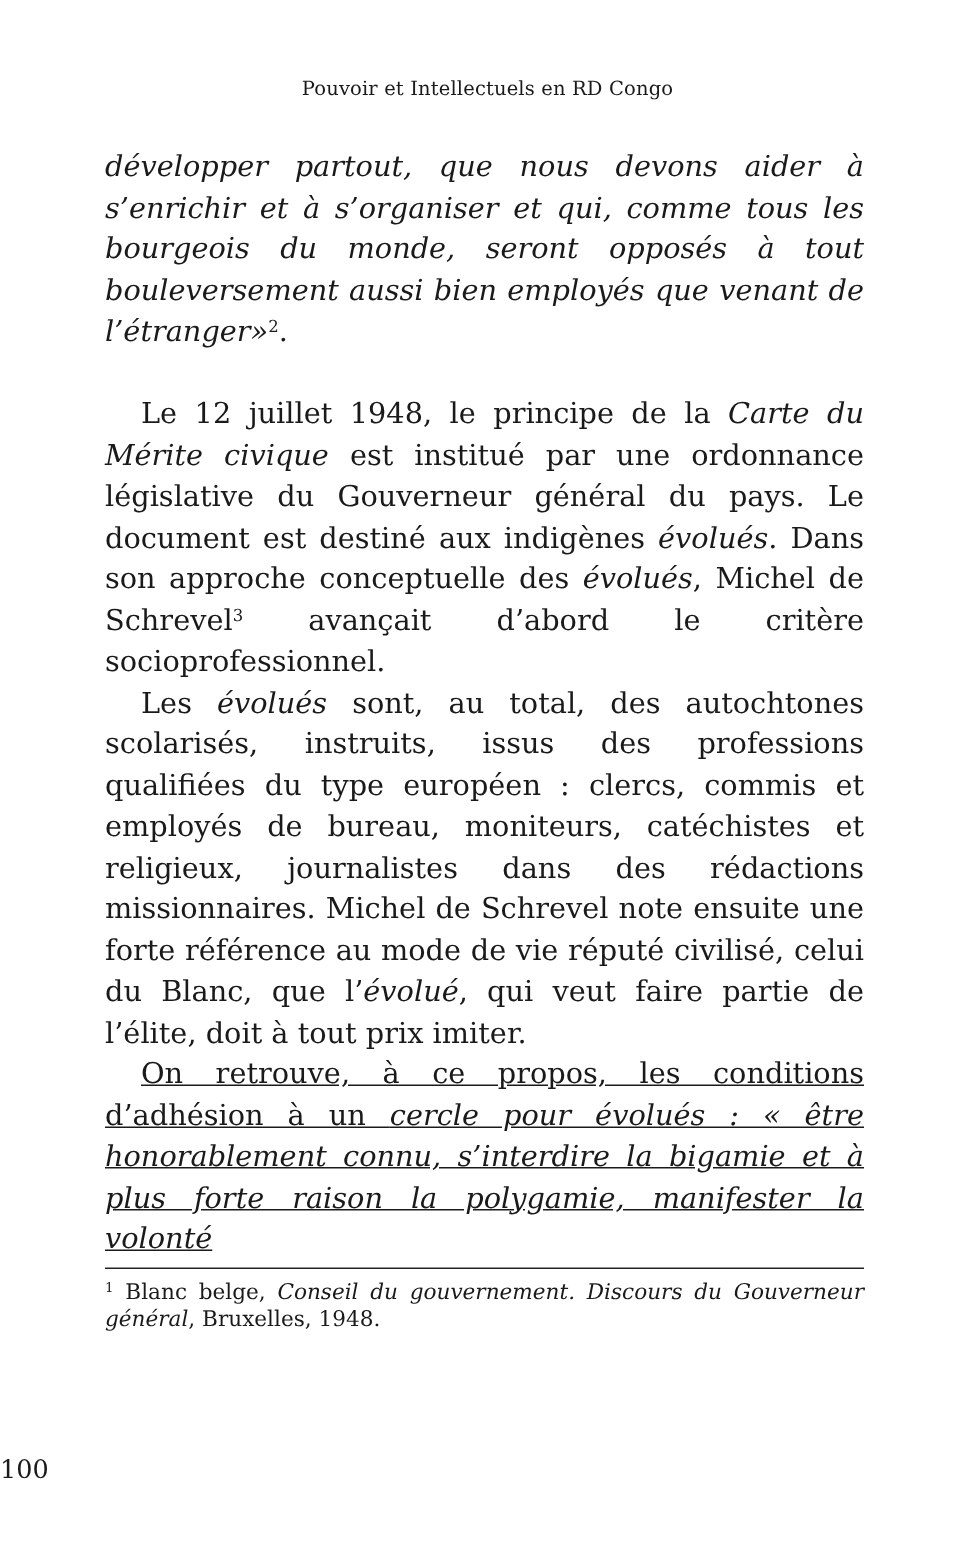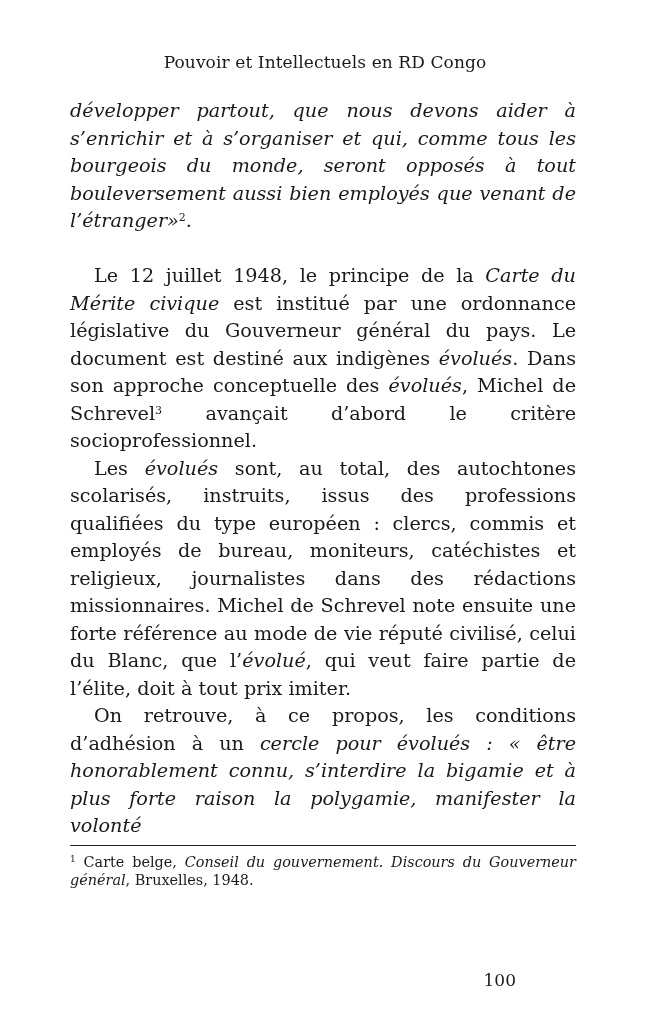--- a/index.html
+++ b/index.html
@@ -3,46 +3,46 @@
 <meta charset="utf-8">
 <style>
   html, body { margin: 0; padding: 0; background: #ffffff; }
   body {
     width: 650px; height: 1036px; position: relative; overflow: hidden;
     font-family: "DejaVu Serif", "Liberation Serif", serif;
     color: #1a1a1a;
   }
   .header {
     position: absolute; top: 52px; left: 0; width: 650px;
-    text-align: center; font-size: 17px; letter-spacing: 0.1px;
+    text-align: center; font-size: 13px; letter-spacing: 0.1px;
   }
   .body-text {
     position: absolute; left: 70px; width: 506px; top: 97px;
     font-size: 19.2px; line-height: 27.5px;
     text-align: justify;
   }
   .body-text p { margin: 0; }
   .body-text .gap { height: 27.5px; }
   .indent { text-indent: 24px; }
   .line-last { text-align-last: left; }
-  .justify-last { text-align-last: justify; }
+  .justify-last { text-align-last: justify; text-decoration: underline; }
   sup { font-size: 11px; vertical-align: 6px; line-height: 0; }
   .rule {
     position: absolute; left: 70px; width: 506px; top: 845px;
     border-top: 1.3px solid #222;
   }
   .footnotes {
     position: absolute; left: 70px; width: 506px; top: 853px;
     font-size: 14.4px; line-height: 18px; text-align: justify;
   }
   .footnotes p { margin: 0; }
   .footnotes sup { font-size: 9px; vertical-align: 5px; }
   .page-number {
     position: absolute; top: 970px; left: 0; width: 516px;
-    text-align: right; font-size: 17px;
+    text-align: left; font-size: 17px;
   }
 </style>
 </head>
 <body>
 
 <div class="header">Pouvoir et Intellectuels en RD Congo</div>
 
 <div class="body-text">
   <p class="line-last"><em>développer partout, que nous devons aider à s’enrichir et à s’organiser et qui, comme tous les bourgeois du monde, seront opposés à tout bouleversement aussi bien employés que venant de l’étranger»</em><sup>2</sup><span>.</span></p>
 
@@ -51,16 +51,16 @@
   <p class="indent"><span>Le 12 juillet 1948, le principe de la </span><em>Carte du Mérite civique</em><span> est institué par une ordonnance législative du Gouverneur général du pays. Le document est destiné aux indigènes </span><em>évolués</em><span>. Dans son approche conceptuelle des </span><em>évolués</em><span>, Michel de Schrevel</span><sup>3</sup><span> avançait d’abord le critère socioprofessionnel.</span></p>
 
   <p class="indent"><span>Les </span><em>évolués</em><span> sont, au total, des autochtones scolarisés, instruits, issus des professions qualifiées du type européen : clercs, commis et employés de bureau, moniteurs, catéchistes et religieux, journalistes dans des rédactions missionnaires. Michel de Schrevel note ensuite une forte référence au mode de vie réputé civilisé, celui du Blanc, que l’</span><em>évolué</em><span>, qui veut faire partie de l’élite, doit à tout prix imiter.</span></p>
 
   <p class="indent justify-last"><span>On retrouve, à ce propos, les conditions d’adhésion à un </span><em>cercle pour évolués : « être honorablement connu, s’interdire la bigamie et à plus forte raison la polygamie, manifester la volonté</em></p>
 </div>
 
 <div class="rule"></div>
 
 <div class="footnotes">
-  <p><sup>1</sup><span> Carte belge, </span><em>Conseil du gouvernement. Discours du Gouverneur général</em><span>, Bruxelles, 1948.</span></p>
+  <p><sup>1</sup><span> Blanc belge, </span><em>Conseil du gouvernement. Discours du Gouverneur général</em><span>, Bruxelles, 1948.</span></p>
 </div>
 
 <div class="page-number">100</div>
 
 </body></html>

